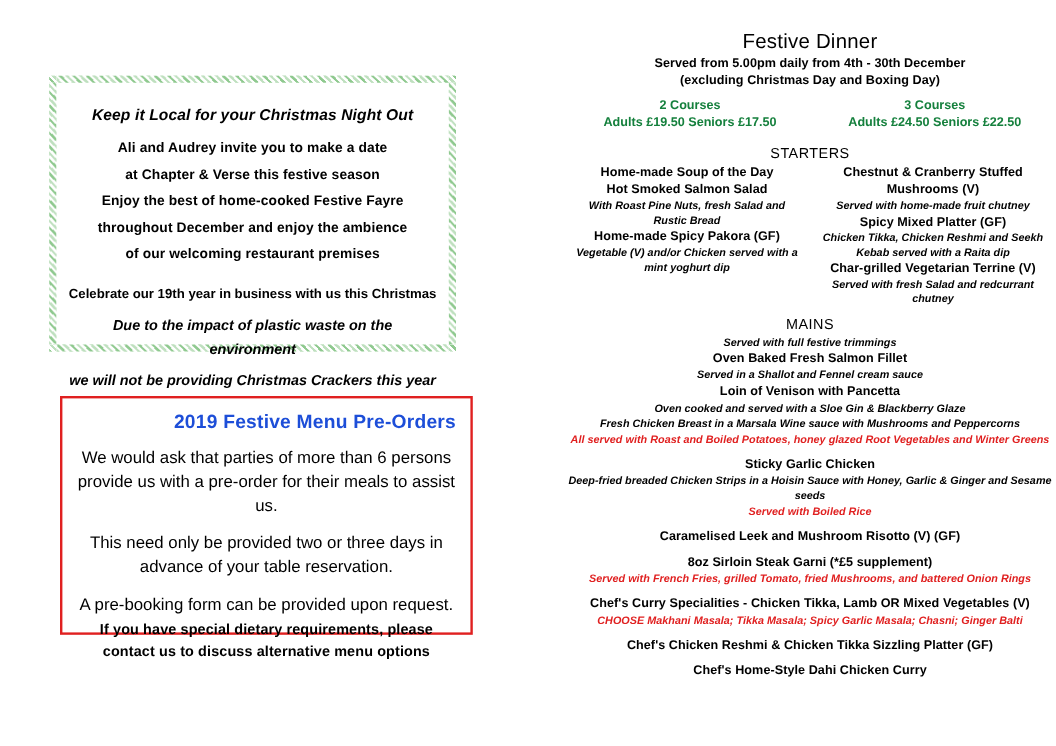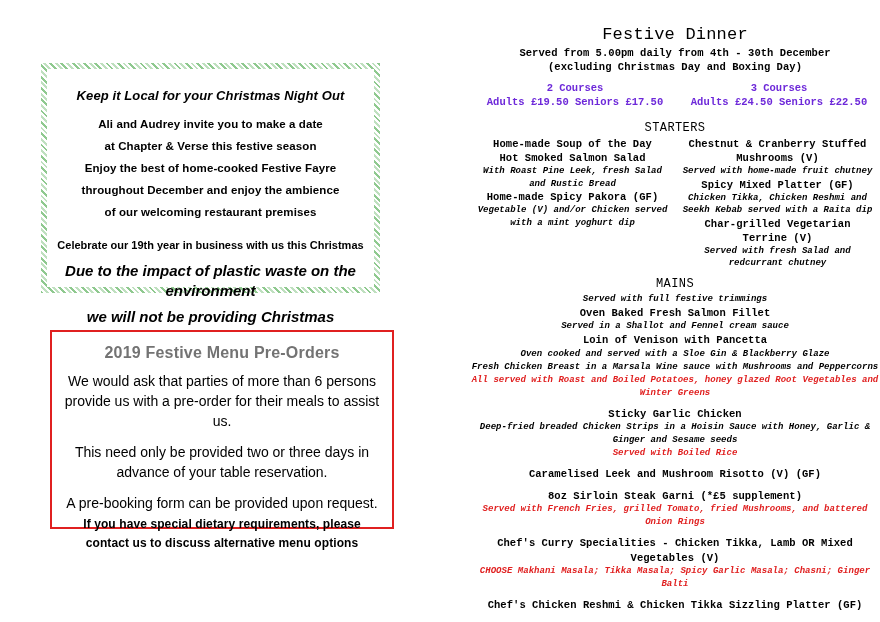--- a/index.html
+++ b/index.html
@@ -65,46 +65,47 @@
     margin-bottom: 4px;
   }
   .wl-gap { height: 10px; }
   .wl-celebrate {
     font-size: 11px;
     font-weight: 600;
     line-height: 20px;
     margin-top: 2px;
   }
   .wl-plastic {
-    font-size: 15px;
+    font-size: 12px;
     font-weight: bold;
     font-style: italic;
     line-height: 20px;
     margin-top: 6px;
   }
 
   
   .preorder-box {
     position: absolute;
     left: 50px;
     top: 330px;
     width: 344px;
     box-sizing: border-box;
     border: 2px solid #e02020;
     background: #ffffff;
     padding: 9px 12px 12px 12px;
     text-align: center;
   }
   .preorder-title {
-    color: #737373;
+    color: #1d4ed8;
     font-size: 16px;
     font-weight: 600;
     line-height: 24px;
     margin-bottom: 6px;
     letter-spacing: 0.2px;
+    text-align: right;
   }
   .preorder-para {
     font-size: 14px;
     line-height: 20px;
     font-weight: 500;
     margin: 0 0 11px 0;
   }
   .preorder-para:last-child { margin-bottom: 2px; }
 
   .dietary {
@@ -120,21 +121,20 @@
   }
 
   
   .right-col {
     position: absolute;
     left: 470px;
     top: 0;
     width: 410px;
     height: 544px;
     text-align: center;
-    font-family: Liberation Mono, monospace;
   }
   .menu-title {
     font-size: 17px;
     font-weight: 400;
     line-height: 22px;
     margin-top: 24px;
     letter-spacing: 0.2px;
   }
   .served-line {
     font-size: 10.5px;
@@ -144,21 +144,21 @@
   }
 
   .price-row {
     position: relative;
     height: 36px;
     margin-top: 7px;
   }
   .price-block {
     position: absolute;
     top: 0;
-    color: #6d28d9;
+    color: #15803d;
     font-weight: bold;
   }
   .price-block.two { left: 2px; width: 206px; }
   .price-block.three { left: 208px; width: 202px; }
   .price-courses {
     font-size: 10.5px;
     line-height: 14px;
   }
   .price-vals {
     font-size: 10.5px;
@@ -258,21 +258,21 @@
 
     <div class="section-head">STARTERS</div>
 
     <div class="two-col">
       <div class="col">
         <div>
           <div class="dish">Home-made Soup of the Day</div>
         </div>
         <div>
           <div class="dish">Hot Smoked Salmon Salad</div>
-          <div class="desc">With Roast Pine Leek, fresh Salad and Rustic Bread</div>
+          <div class="desc">With Roast Pine Nuts, fresh Salad and Rustic Bread</div>
         </div>
         <div>
           <div class="dish">Home-made Spicy Pakora (GF)</div>
           <div class="desc">Vegetable (V) and/or Chicken served with a mint yoghurt dip</div>
         </div>
       </div>
       <div class="col">
         <div>
           <div class="dish">Chestnut &amp; Cranberry Stuffed Mushrooms (V)</div>
           <div class="desc">Served with home-made fruit chutney</div>

